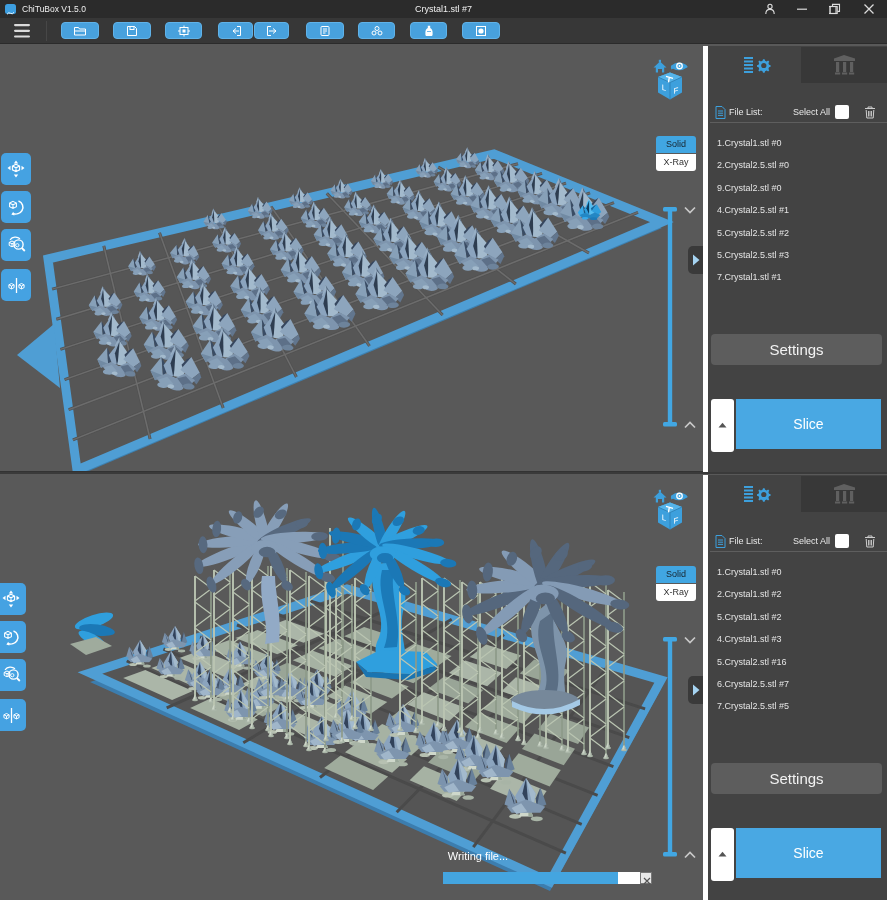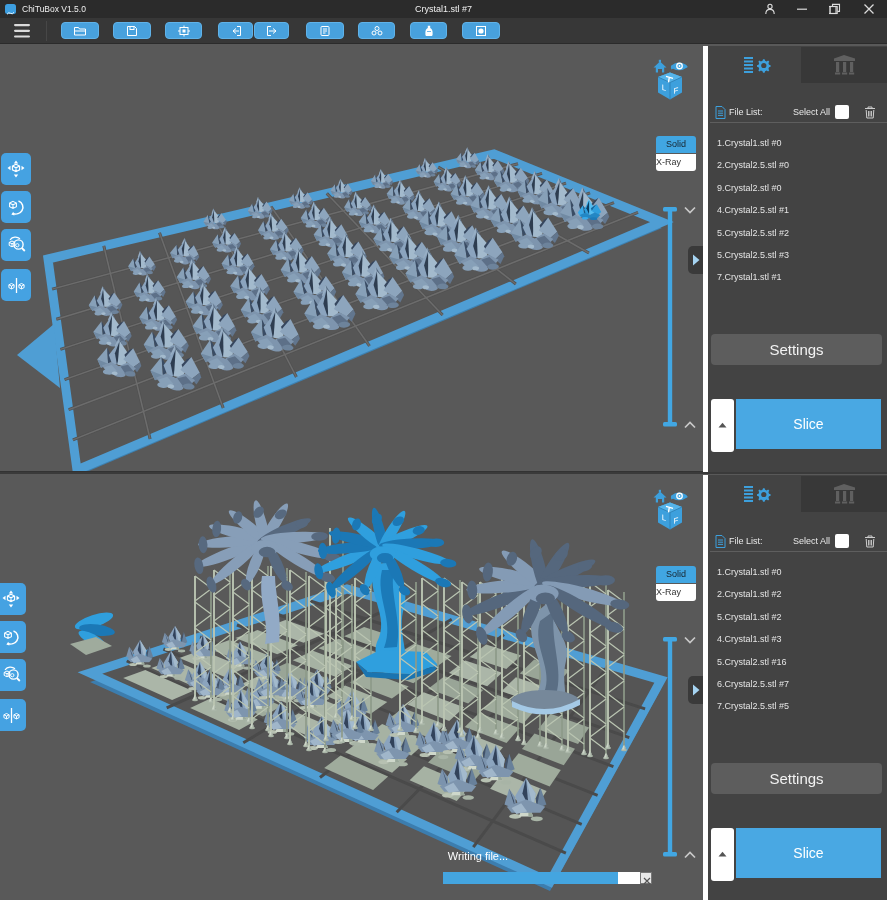--- a/index.html
+++ b/index.html
@@ -8,21 +8,21 @@
 #apptitle{position:absolute;left:22px;top:0;height:18px;line-height:18px;font-size:8.5px;font-weight:normal;color:#f0f0f0}
 #doctitle{position:absolute;left:0;top:0;height:18px;line-height:18px;width:887px;text-align:center;font-size:9px;font-weight:400;color:#f0f0f0}
 #toolbar{position:absolute;left:0;top:18px;width:887px;height:26px;background:#373737;border-bottom:1px solid #2b2b2b}
 #burger{position:absolute;left:14px;top:6px}
 #tsep{position:absolute;left:46px;top:3px;width:1px;height:20px;background:#474747}
 .tbtn{position:absolute;top:4px;height:17px;background:#48a1dd;border:1px solid #60b2e8;border-radius:4px;display:flex;align-items:center;justify-content:center}
 .winic{position:absolute;top:0;height:18px;display:flex;align-items:center;justify-content:center}
 #divider{position:absolute;left:0;top:471px;width:887px;height:3px;background:#3a3a3a;border-top:1px solid #333}
 .vbtn{position:absolute;width:30px;height:32px;background:#45a2e2;border-radius:5px;display:flex;align-items:center;justify-content:center}
 .solid{position:absolute;left:656px;width:40px;height:17px;background:#41a6e2;border-radius:3px 3px 0 0;color:#17242e;font-size:9px;font-weight:400;text-align:center;line-height:17px}
-.xray{position:absolute;left:656px;width:40px;height:17px;background:#fff;border-radius:0 0 3px 3px;color:#333;font-size:9px;font-weight:400;text-align:left;line-height:17px}
+.xray{position:absolute;left:656px;width:40px;height:17px;background:#fff;border-radius:0 0 3px 3px;color:#333;font-size:9px;font-weight:400;text-align:center;line-height:17px}
 .handle{position:absolute;left:688px;width:16px;height:28px;background:#3a3a3a;border-radius:5px 0 0 5px;display:flex;align-items:center;justify-content:flex-start;padding-left:3px}
 .panel{position:absolute;left:703px;width:184px;height:426px;background:#434343;border-left:5px solid #ffffff}
 .tabL{position:absolute;left:5px;top:1px;width:88px;height:36px;display:flex;align-items:center;justify-content:center}
 .tabR{position:absolute;left:93px;top:1px;width:86px;height:36px;background:#383838;display:flex;align-items:center;justify-content:center}
 .fl-ic{position:absolute;left:7px;top:59px}
 .fl-t{position:absolute;left:21px;top:61px;font-size:9px;color:#e8e8e8}
 .fl-sa{position:absolute;left:84px;top:61px;width:38px;font-size:9px;color:#e8e8e8;white-space:nowrap;text-align:right}
 .fl-cb{position:absolute;left:127px;top:59px;width:13.5px;height:13.5px;background:#fff;border-radius:2px}
 .fl-tr{position:absolute;left:156px;top:59px}
 .fl-sep{position:absolute;left:2px;top:75.5px;width:180px;height:1px;background:#5e5e5e}

